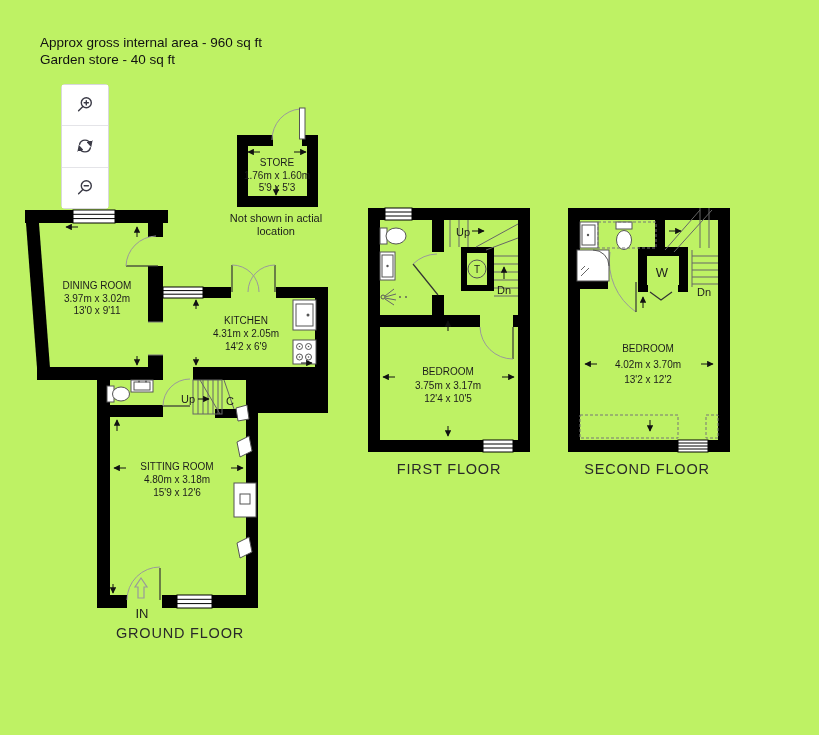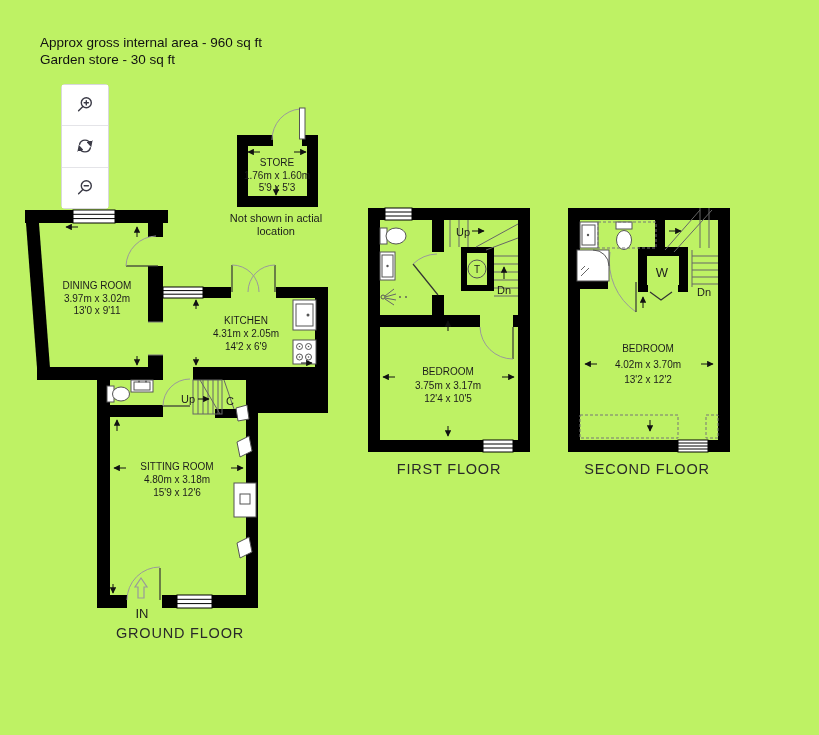--- a/index.html
+++ b/index.html
@@ -34,21 +34,21 @@
   .t-label{font-size:10px;text-anchor:middle;}
   .note{font-size:11px;text-anchor:middle;}
 </style>
 </head>
 <body>
 
 <div class="page">
 
   <div class="header">
     <div>Approx gross internal area - 960 sq ft</div>
-    <div>Garden store - 30 sq ft</div>
+    <div>Garden store - 40 sq ft</div>
   </div>
 
   <svg class="plan" width="819" height="735" viewBox="0 0 819 735" xmlns="http://www.w3.org/2000/svg">
     <defs>
       <marker id="ah" viewBox="0 0 10 10" refX="9" refY="5" markerWidth="6.5" markerHeight="6.5" orient="auto-start-reverse">
           <path d="M0,0 L10,5 L0,10 z" fill="#111"></path>
         </marker>
     </defs>
 
     <g>

